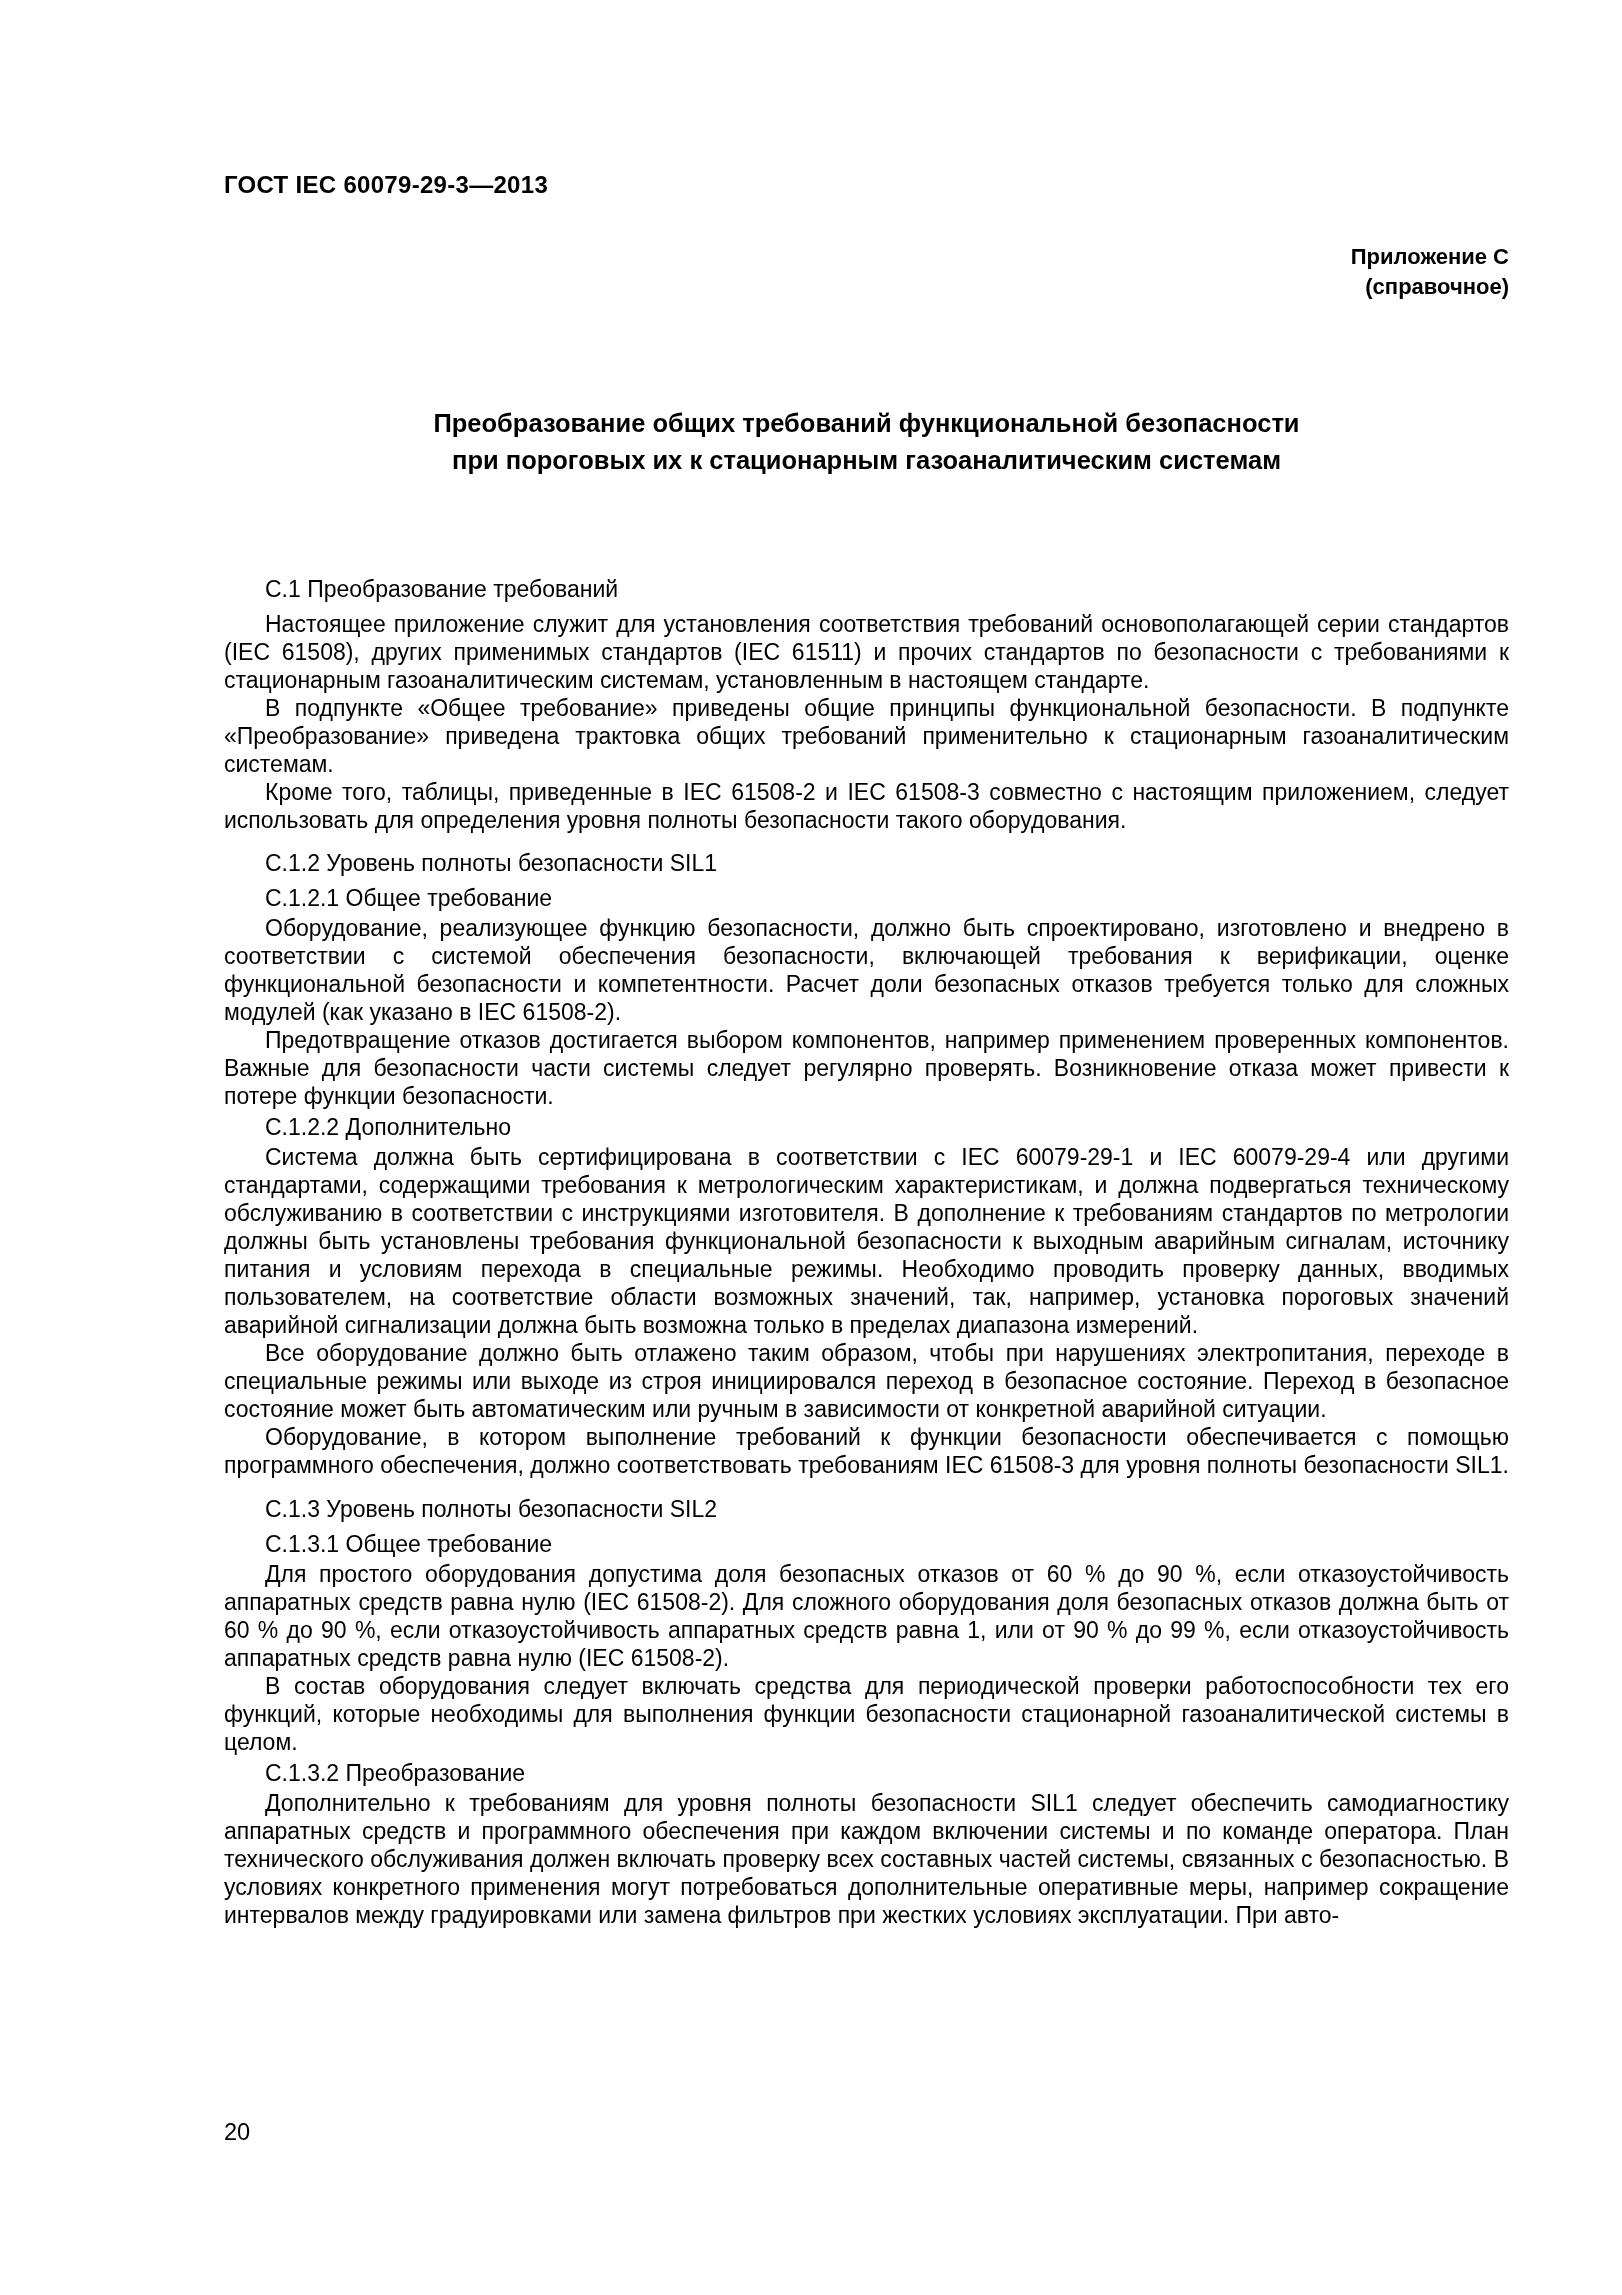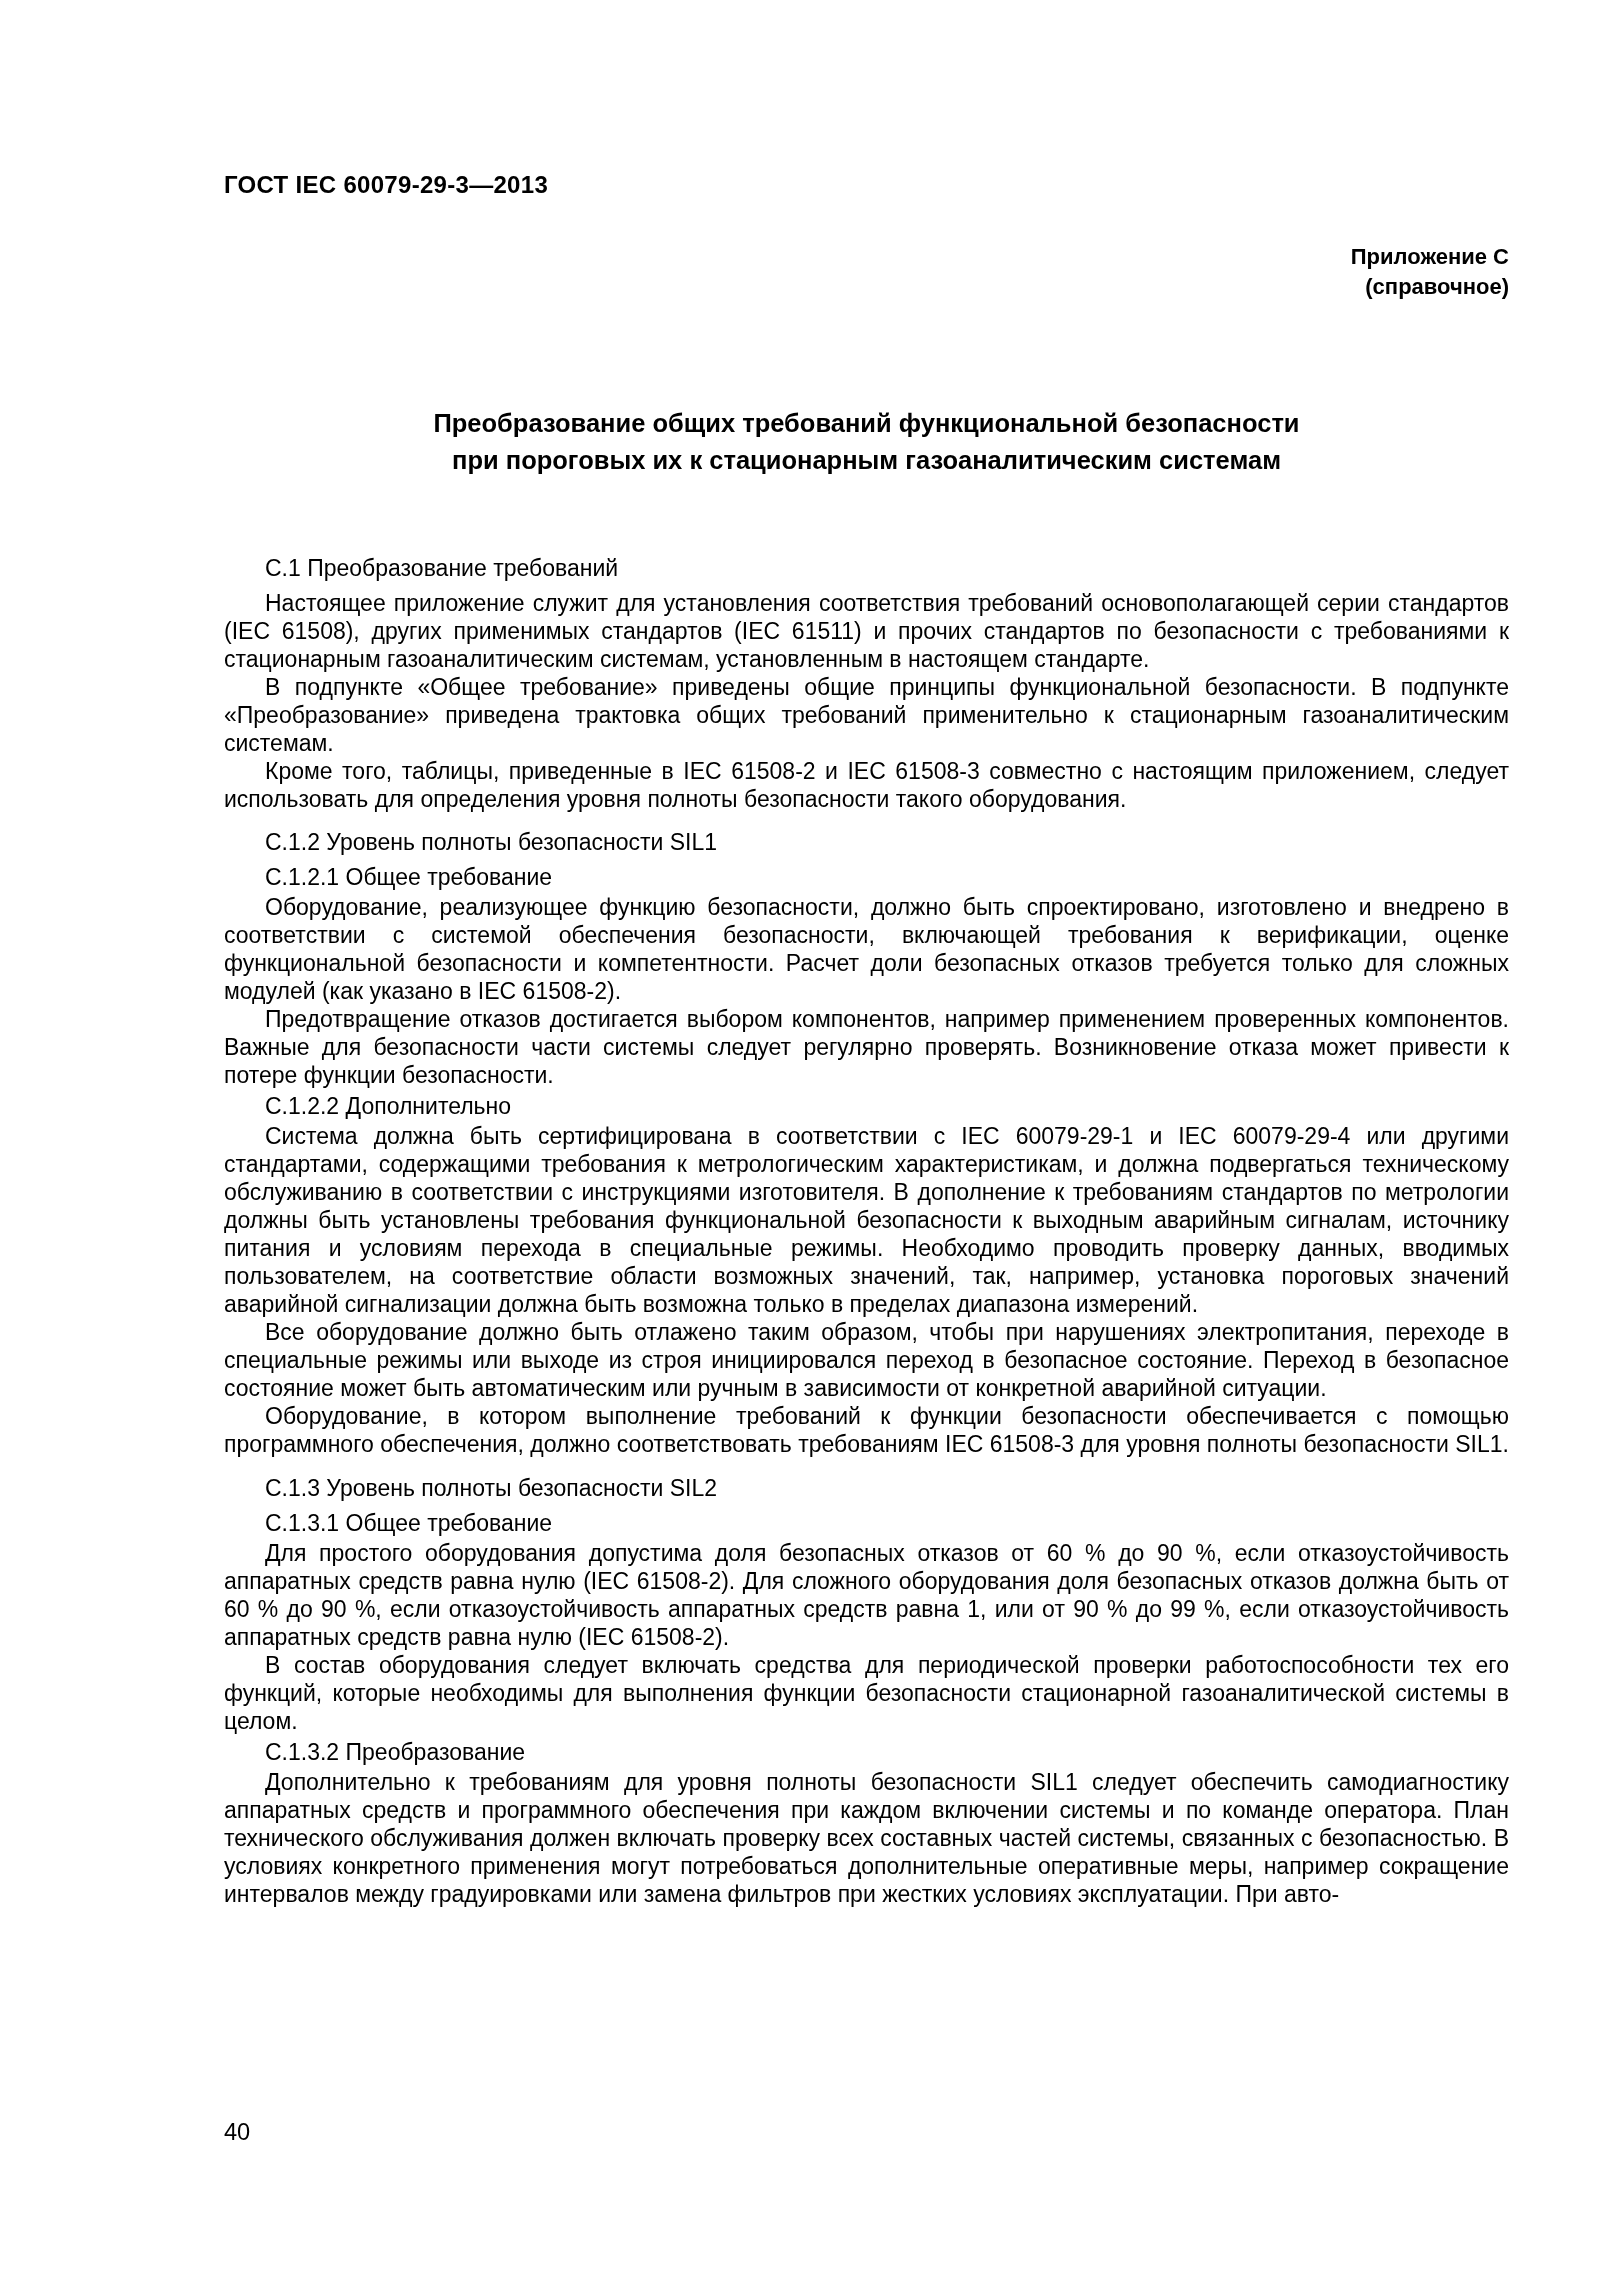--- a/index.html
+++ b/index.html
@@ -30,21 +30,21 @@
     font-weight: bold;
     font-size: 22px;
     line-height: 30px;
     margin: 0 0 103px 0;
   }
   .doc-title {
     text-align: center;
     font-weight: bold;
     font-size: 25.5px;
     line-height: 37px;
-    margin: 0 0 75px 0;
+    margin: 0 0 96px 0;
   }
   .block {
     font-size: 23px;
     line-height: 28px;
     margin: 0;
   }
   .para {
     text-align: justify;
     text-indent: 41px;
   }
@@ -97,16 +97,16 @@
     <p class="block para">Все оборудование должно быть отлажено таким образом, чтобы при нарушениях электропитания, переходе в специальные режимы или выходе из строя инициировался переход в безопасное состояние. Переход в безопасное состояние может быть автоматическим или ручным в зависимости от конкретной аварийной ситуации.</p>
     <p class="block para">Оборудование, в котором выполнение требований к функции безопасности обеспечивается с помощью программного обеспечения, должно соответствовать требованиям IEC 61508-3 для уровня полноты безопасности SIL1.</p>
     <p class="block heading-bold">С.1.3 Уровень полноты безопасности SIL2</p>
     <p class="block subheading">С.1.3.1 Общее требование</p>
     <p class="block para">Для простого оборудования допустима доля безопасных отказов от 60 % до 90 %, если отказоустойчивость аппаратных средств равна нулю (IEC 61508-2). Для сложного оборудования доля безопасных отказов должна быть от 60 % до 90 %, если отказоустойчивость аппаратных средств равна 1, или от 90 % до 99 %, если отказоустойчивость аппаратных средств равна нулю (IEC 61508-2).</p>
     <p class="block para">В состав оборудования следует включать средства для периодической проверки работоспособности тех его функций, которые необходимы для выполнения функции безопасности стационарной газоаналитической системы в целом.</p>
     <p class="block subheading">С.1.3.2 Преобразование</p>
     <p class="block para">Дополнительно к требованиям для уровня полноты безопасности SIL1 следует обеспечить самодиагностику аппаратных средств и программного обеспечения при каждом включении системы и по команде оператора. План технического обслуживания должен включать проверку всех составных частей системы, связанных с безопасностью. В условиях конкретного применения могут потребоваться дополнительные оперативные меры, например сокращение интервалов между градуировками или замена фильтров при жестких условиях эксплуатации. При авто-</p>
   </div>
 
-  <div class="page-number">40</div>
+  <div class="page-number">20</div>
 
 </div>
 
 
 </body></html>

